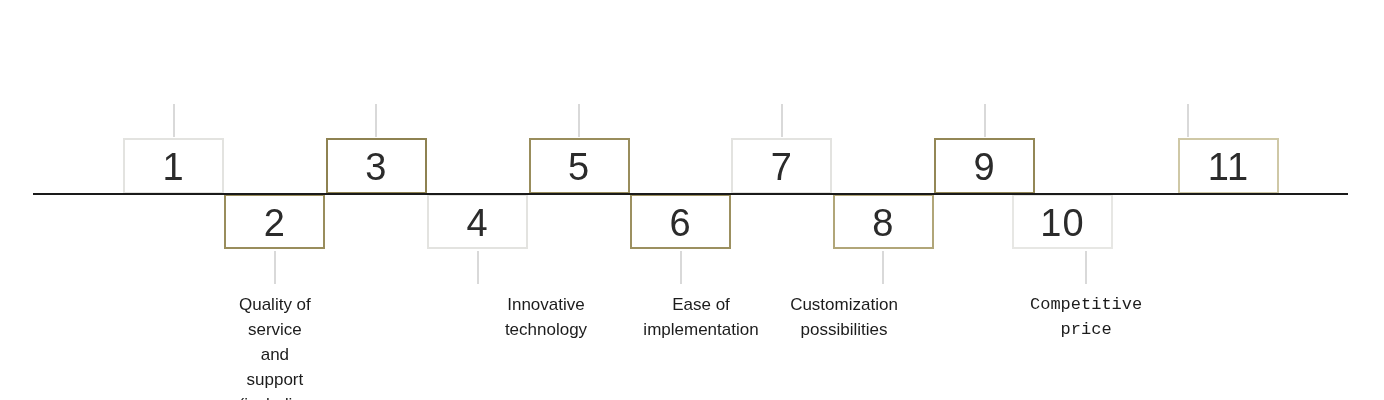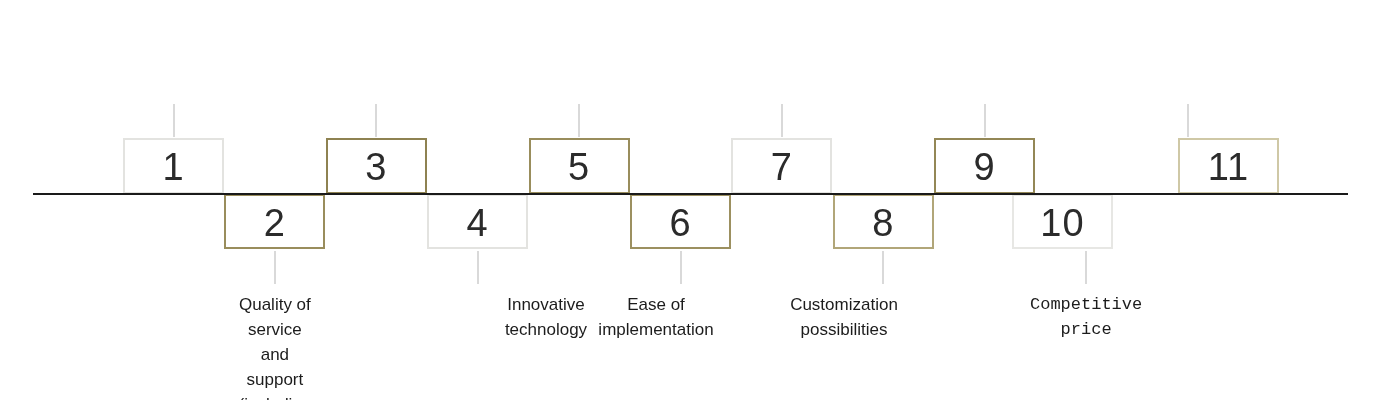--- a/index.html
+++ b/index.html
@@ -106,21 +106,21 @@
 
     <div class="item">
 
       <div class="connector above" style="left: 578.1px; background: rgb(217, 217, 217);"></div>
       <div class="box above" style="left: 528.6px; border-color: rgb(153, 141, 92);">
         <span class="num">5</span>
       </div>
     </div>
 
     <div class="item">
-      <div class="label below" style="left: 656px;">Ease of
+      <div class="label below" style="left: 701px;">Ease of
 implementation</div>
       <div class="connector below" style="left: 679.5px; background: rgb(217, 217, 217);"></div>
       <div class="box below" style="left: 630px; border-color: rgb(156, 144, 96);">
         <span class="num">6</span>
       </div>
     </div>
 
     <div class="item">
 
       <div class="connector above" style="left: 780.9px; background: rgb(217, 217, 217);"></div>

